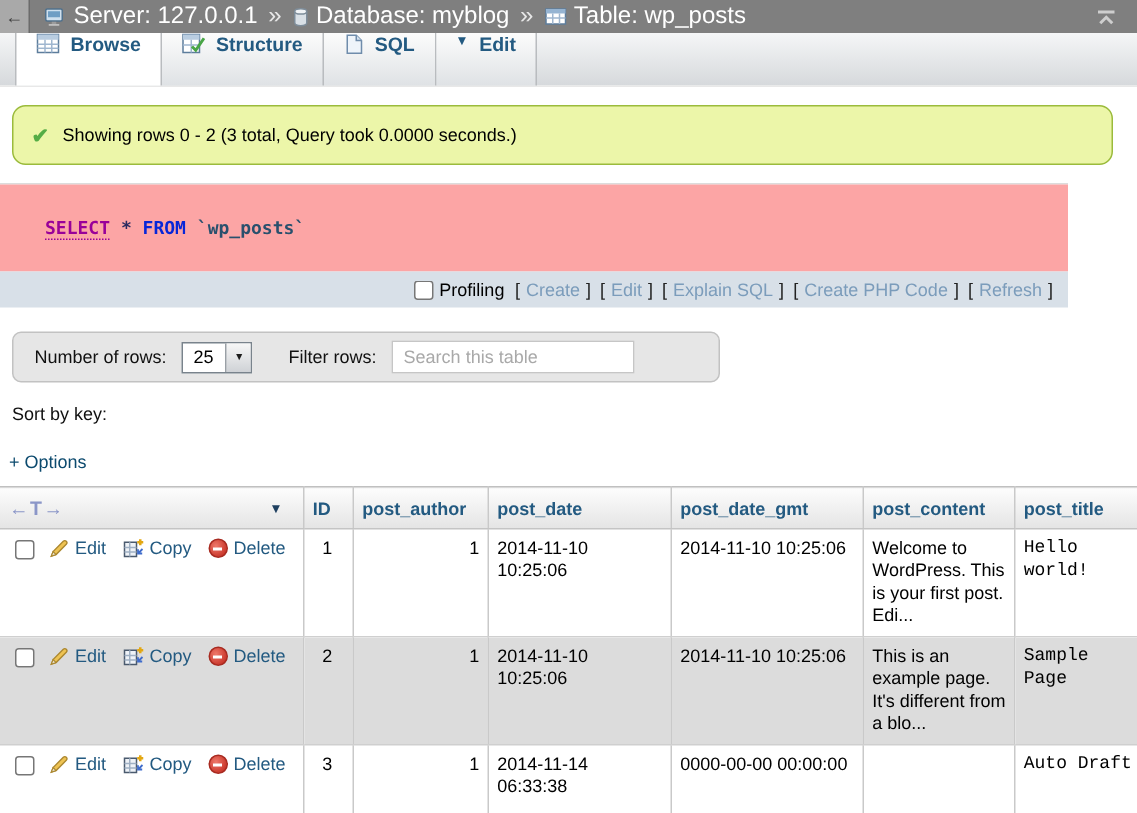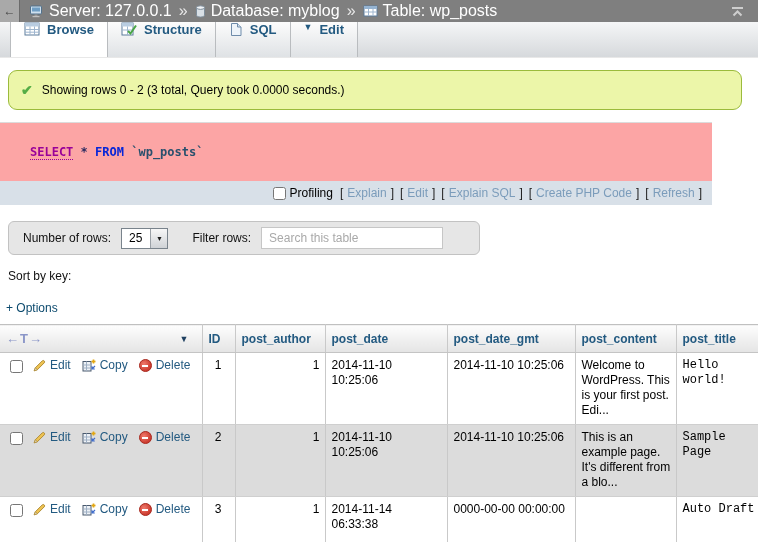--- a/index.html
+++ b/index.html
@@ -80,21 +80,21 @@
     display: inline-flex; align-items: stretch; border: 1px solid #79838c;
     background: #fff; height: 21px; cursor: pointer;
   }
   .sel .val { padding: 2px 8px 0 7px; font-size: 12px; }
   .sel .btn {
     width: 17px; background: linear-gradient(#f7f7f7, #cfd2d6);
     border-left: 1px solid #9aa0a6; display: flex; align-items: center; justify-content: center;
     font-size: 7px; color: #1c1c1c;
   }
   .filter-input {
-    width: 182px; height: 22px; border: 1px solid #c6c6c6; padding: 0 7px;
+    width: 162px; height: 22px; border: 1px solid #c6c6c6; padding: 0 7px;
     font-size: 12px; font-family: "Liberation Sans", sans-serif; color: #14532d;
   }
   .filter-input::placeholder { color: #a9a9a9; }
   .sort-row { margin: 14px 0 0 8px; display: flex; align-items: center; gap: 10px; }
   .sort-sel .val { flex: 1; min-width: 200px; }
   .options-link { display: inline-block; margin: 18px 0 9px 6px; color: #0c4a6e; }
 
   
   table.results { border-collapse: collapse; width: 758px; table-layout: fixed; font-size: 12px; }
   .results thead tr { height: 28px; }
@@ -235,21 +235,21 @@
     <span class="q-star">*</span>
     <span class="kw-from">FROM</span>
     <span class="q-table">`wp_posts`</span>
   </div>
   <div class="query-toolbar">
     <label>
       <input type="checkbox" style="">
       <span>Profiling</span>
     </label>
     <span class="br">[</span>
-    <a class="tool-link">Explain</a>
+    <a class="tool-link">Create</a>
     <span class="br">]</span>
     <span class="br">[</span>
     <a class="tool-link">Edit</a>
     <span class="br">]</span>
     <span class="br">[</span>
     <a class="tool-link">Explain SQL</a>
     <span class="br">]</span>
     <span class="br">[</span>
     <a class="tool-link">Create PHP Code</a>
     <span class="br">]</span>

